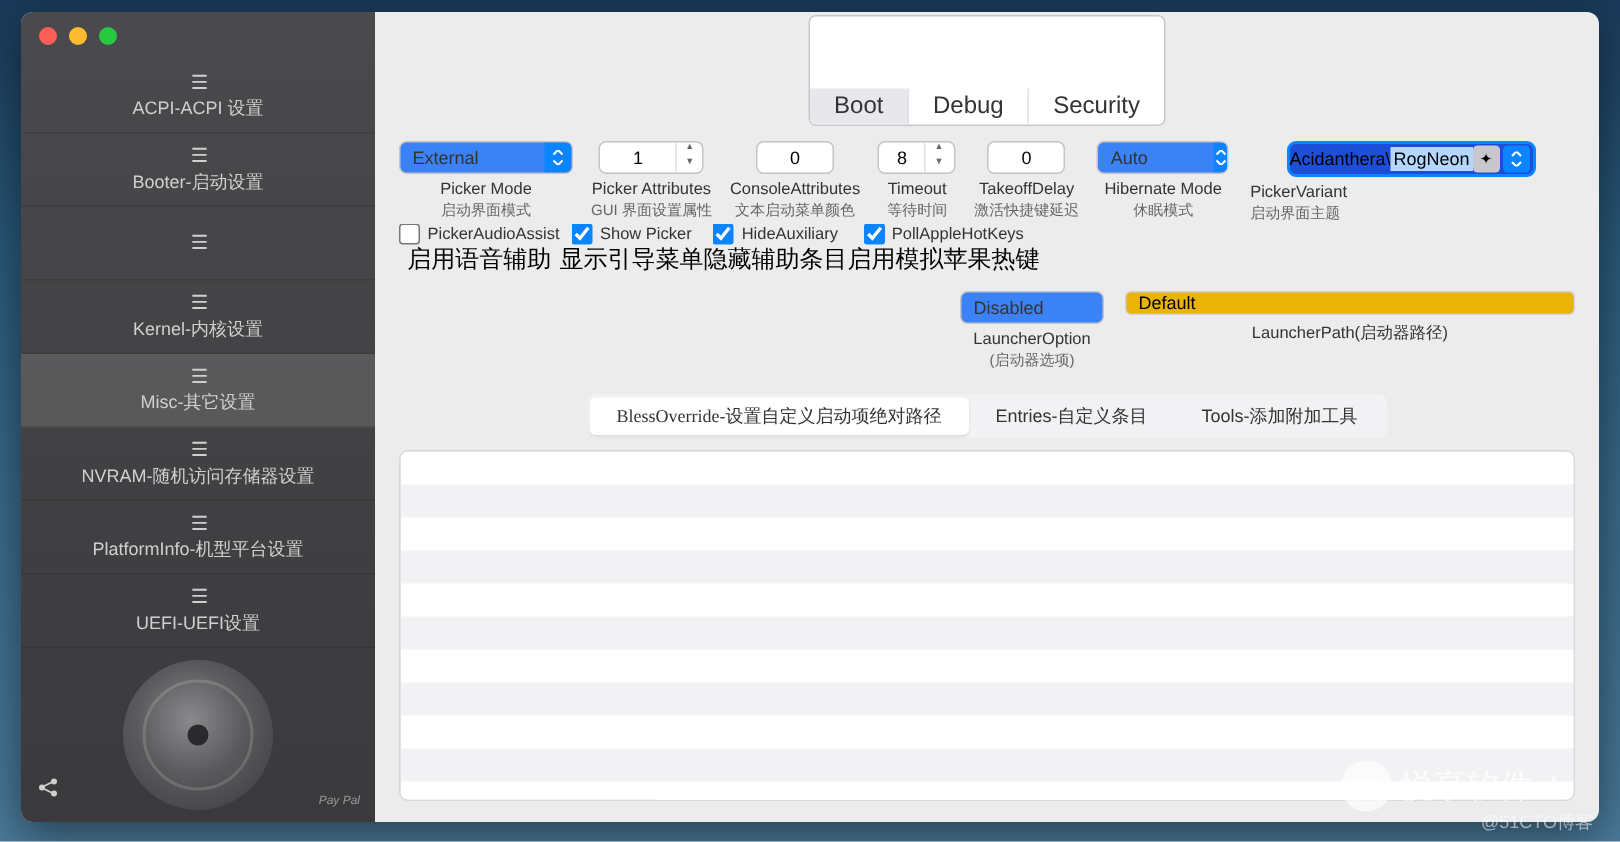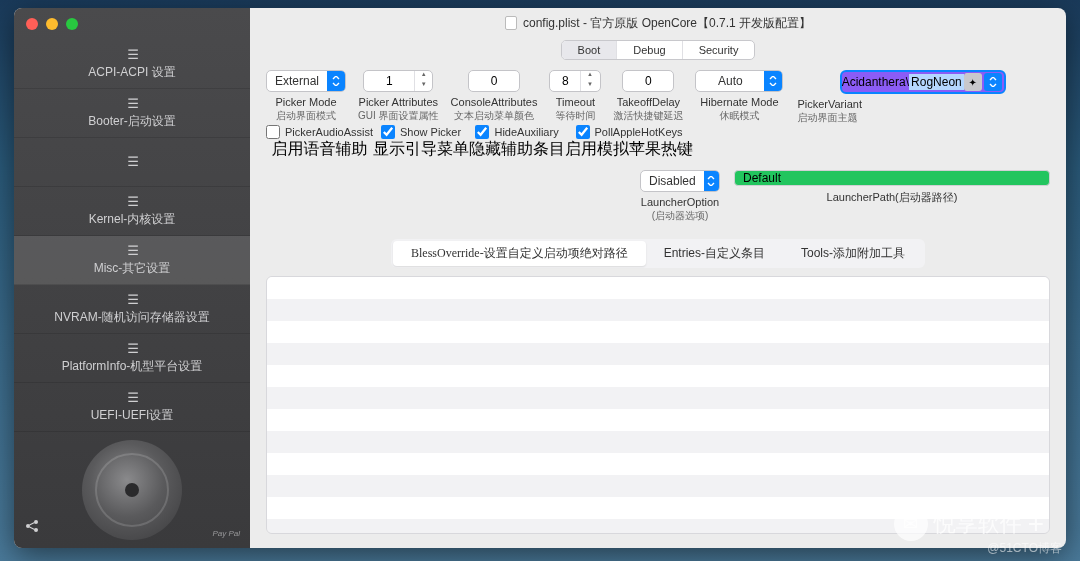--- a/index.html
+++ b/index.html
@@ -17,48 +17,48 @@
 .dial { width: 100px; height: 100px; border-radius: 50%; background: radial-gradient(circle at 45% 40%, #8a8a8c 0%, #5a5a5c 45%, #3a3a3c 100%); position: relative; }
 .dial::after { content:""; position:absolute; left:50%; top:50%; width:14px; height:14px; background:#2a2a2c; border-radius:50%; transform:translate(-50%,-50%); }
 .dial::before { content:""; position:absolute; left:50%; top:50%; width:70px; height:70px; border:2px solid rgba(255,255,255,0.15); border-radius:50%; transform:translate(-50%,-50%); }
 .share-ic { position:absolute; left:10px; bottom:10px; color:#cfcfd1; font-size:16px; }
 .paypal { position:absolute; right:10px; bottom:10px; color:#9a9a9c; font-size:8px; font-style:italic; text-align:right; line-height:1;margin-top:32px; }
 .main { flex:1; display:flex; flex-direction:column; }
 .titlebar { height:30px; display:flex; align-items:center; justify-content:center; font-size:12px; color:#333; gap:6px; }
 .titlebar .doc-ic { width:12px; height:14px; background:#fff; border:1px solid #bbb; border-radius:2px; }
 .tabs { display:flex; justify-content:center; margin:2px 0 10px; }
 .seg { display:inline-flex; border:1px solid #c8c8cc; border-radius:5px; overflow:hidden; background:#fff; }
-.seg-btn { padding:3px 16px; font-size:11px; color:#333; border-right:1px solid #e0e0e4; cursor:pointer; }
+.seg-btn { padding:3px 16px; font-size:16px; color:#333; border-right:1px solid #e0e0e4; cursor:pointer;margin-top:48px; }
 .seg-btn:last-child { border-right:none; }
 .seg-btn.active { background:#e8e8ec; }
 .controls { padding:0 16px 10px; }
 .row { display:flex; gap:12px; align-items:flex-start; }
 .cell { display:flex; flex-direction:column; align-items:center; }
 .cell .lbl1 { font-size:11px; color:#333; margin-top:4px; }
 .cell .lbl2 { font-size:10px; color:#666; margin-top:1px; }
-.select { display:inline-flex; align-items:center; border:1px solid #c4c4c8; border-radius:5px; background:#ffffff; height:22px; overflow:hidden; }
+.select { display:inline-flex; align-items:center; border:1px solid #c4c4c8; border-radius:5px; background:#3b82f6; height:22px; overflow:hidden;gap:36px; }
 .select span { padding:0 8px; font-size:12px; color:#333; }
 .select .arrw { width:18px; height:100%; background:#0a84ff; display:flex; align-items:center; justify-content:center; }
 .select .arrw svg { width:8px; height:10px; }
 .numfield { display:inline-flex; align-items:center; border:1px solid #c4c4c8; border-radius:5px; background:#fff; height:22px; }
 .numfield input { border:none; width:50px; text-align:center; font-size:12px; outline:none; background:transparent; }
 .numfield .step { width:18px; height:100%; display:flex; flex-direction:column; border-left:1px solid #e0e0e4; }
 .numfield .step div { flex:1; font-size:6px; text-align:center; color:#666; cursor:pointer; }
 .cb-row { display:flex; }
 .cb-cell { display:flex; flex-direction:column; align-items:center; }
 .cb-cell .cbx { display:flex; align-items:center; gap:5px; font-size:11px; color:#333; }
 .cbx input { width:14px; height:14px; accent-color:#0a84ff; }
 .pv-field { flex:1; }
-.pv-input { display:flex; align-items:center; border:2px solid #0a84ff; border-radius:6px; background:#8b5cf6; height:24px; padding:0 2px 0 0; }
+.pv-input { display:flex; align-items:center; border:2px solid #0a84ff; border-radius:6px; background:#1d4ed8; height:24px; padding:0 2px 0 0; }
 .pv-input span { flex:1; text-align:center; font-size:12px; }
 .pv-input .hl { background:#b4d7ff; padding:1px 2px; }
 .pv-input .pv-ic { width:18px; height:18px; background:#c8c8cc; border-radius:3px; margin-right:2px; display:flex; align-items:center; justify-content:center; font-size:10px; }
 .pv-input .pv-arr { width:18px; height:18px; background:#0a84ff; border-radius:3px; display:flex; align-items:center; justify-content:center; }
 .lp-row { display:flex; gap:14px; margin-top:10px; align-items:flex-start; }
-.lp-input { flex:1; height:22px; border:1px solid #d0d0d4; border-radius:4px; padding:0 8px; font-size:12px; background:#22c55e; }
+.lp-input { flex:1; height:22px; border:1px solid #d0d0d4; border-radius:4px; padding:0 8px; font-size:12px; background:#eab308; }
 .lp-lbl { font-size:11px; color:#333; text-align:center; margin-top:4px; }
 .subtabs { margin:6px 16px 0; display:flex; justify-content:center; }
 .subseg { display:inline-flex; background:#f2f2f4; border-radius:6px; padding:2px; }
 .sub-btn { padding:4px 18px; font-size:12px; color:#333; cursor:pointer; border-radius:4px; }
 .sub-btn.active { background:#fff; box-shadow:0 1px 2px rgba(0,0,0,0.1);font-family:Liberation Serif, serif; }
 .table-area { flex:1; margin:8px 16px 14px; background:#fff; border:1px solid #d8d8dc; border-radius:6px; overflow:auto; }
 .trow { height:22px; }
 .trow.odd { background:#fff; } .trow.even { background:#f2f2f4; }
 .watermark { position:absolute; right:36px; bottom:20px; color:rgba(255,255,255,0.75); font-size:22px; display:flex; align-items:center; gap:6px; }
 .wm-ic { width:34px; height:34px; border-radius:50%; background:rgba(255,255,255,0.7); display:flex; align-items:center; justify-content:center; font-size:18px; }
@@ -116,24 +116,20 @@
             <circle cx="12" cy="12" r="2"></circle>
             <path d="M5.5 7 L10.5 4.5 M5.5 9 L10.5 11.5" stroke="currentColor" stroke-width="1.2"></path>
           </svg>
       </div>
       <div class="paypal">Pay
 Pal</div>
     </div>
   </div>
 
   <div class="main">
-    <div class="titlebar">
-      <span class="doc-ic"></span>
-      <span>config.plist - 官方原版 OpenCore【0.7.1 开发版配置】</span>
-    </div>
 
     <div class="tabs">
       <div class="seg" id="main-seg">
           <div class="seg-btn active">Boot</div>
           <div class="seg-btn">Debug</div>
           <div class="seg-btn">Security</div>
         </div>
     </div>
 
     <div class="controls">
@@ -239,21 +235,21 @@
             <label class="cbx">
               <input type="checkbox" checked="" style="">
               <span>PollAppleHotKeys</span>
             </label>
             <div class="lbl2">启用模拟苹果热键</div>
           </div>
         </div>
 
       <div class="lp-row">
         <div class="cell" style="margin-left:374px">
-          <div class="select" style="width:80px">
+          <div class="select" style="width:96px">
             <span style="flex:1;text-align:center">Disabled</span>
             <div class="arrw">
                 <svg viewBox="0 0 8 10">
                   <path d="M1 3 L4 0 L7 3 M1 7 L4 10 L7 7" fill="none" stroke="#fff" stroke-width="1.4"></path>
                 </svg>
               </div>
           </div>
           <div class="lbl1">LauncherOption</div>
           <div class="lbl2">(启动器选项)</div>
         </div>

